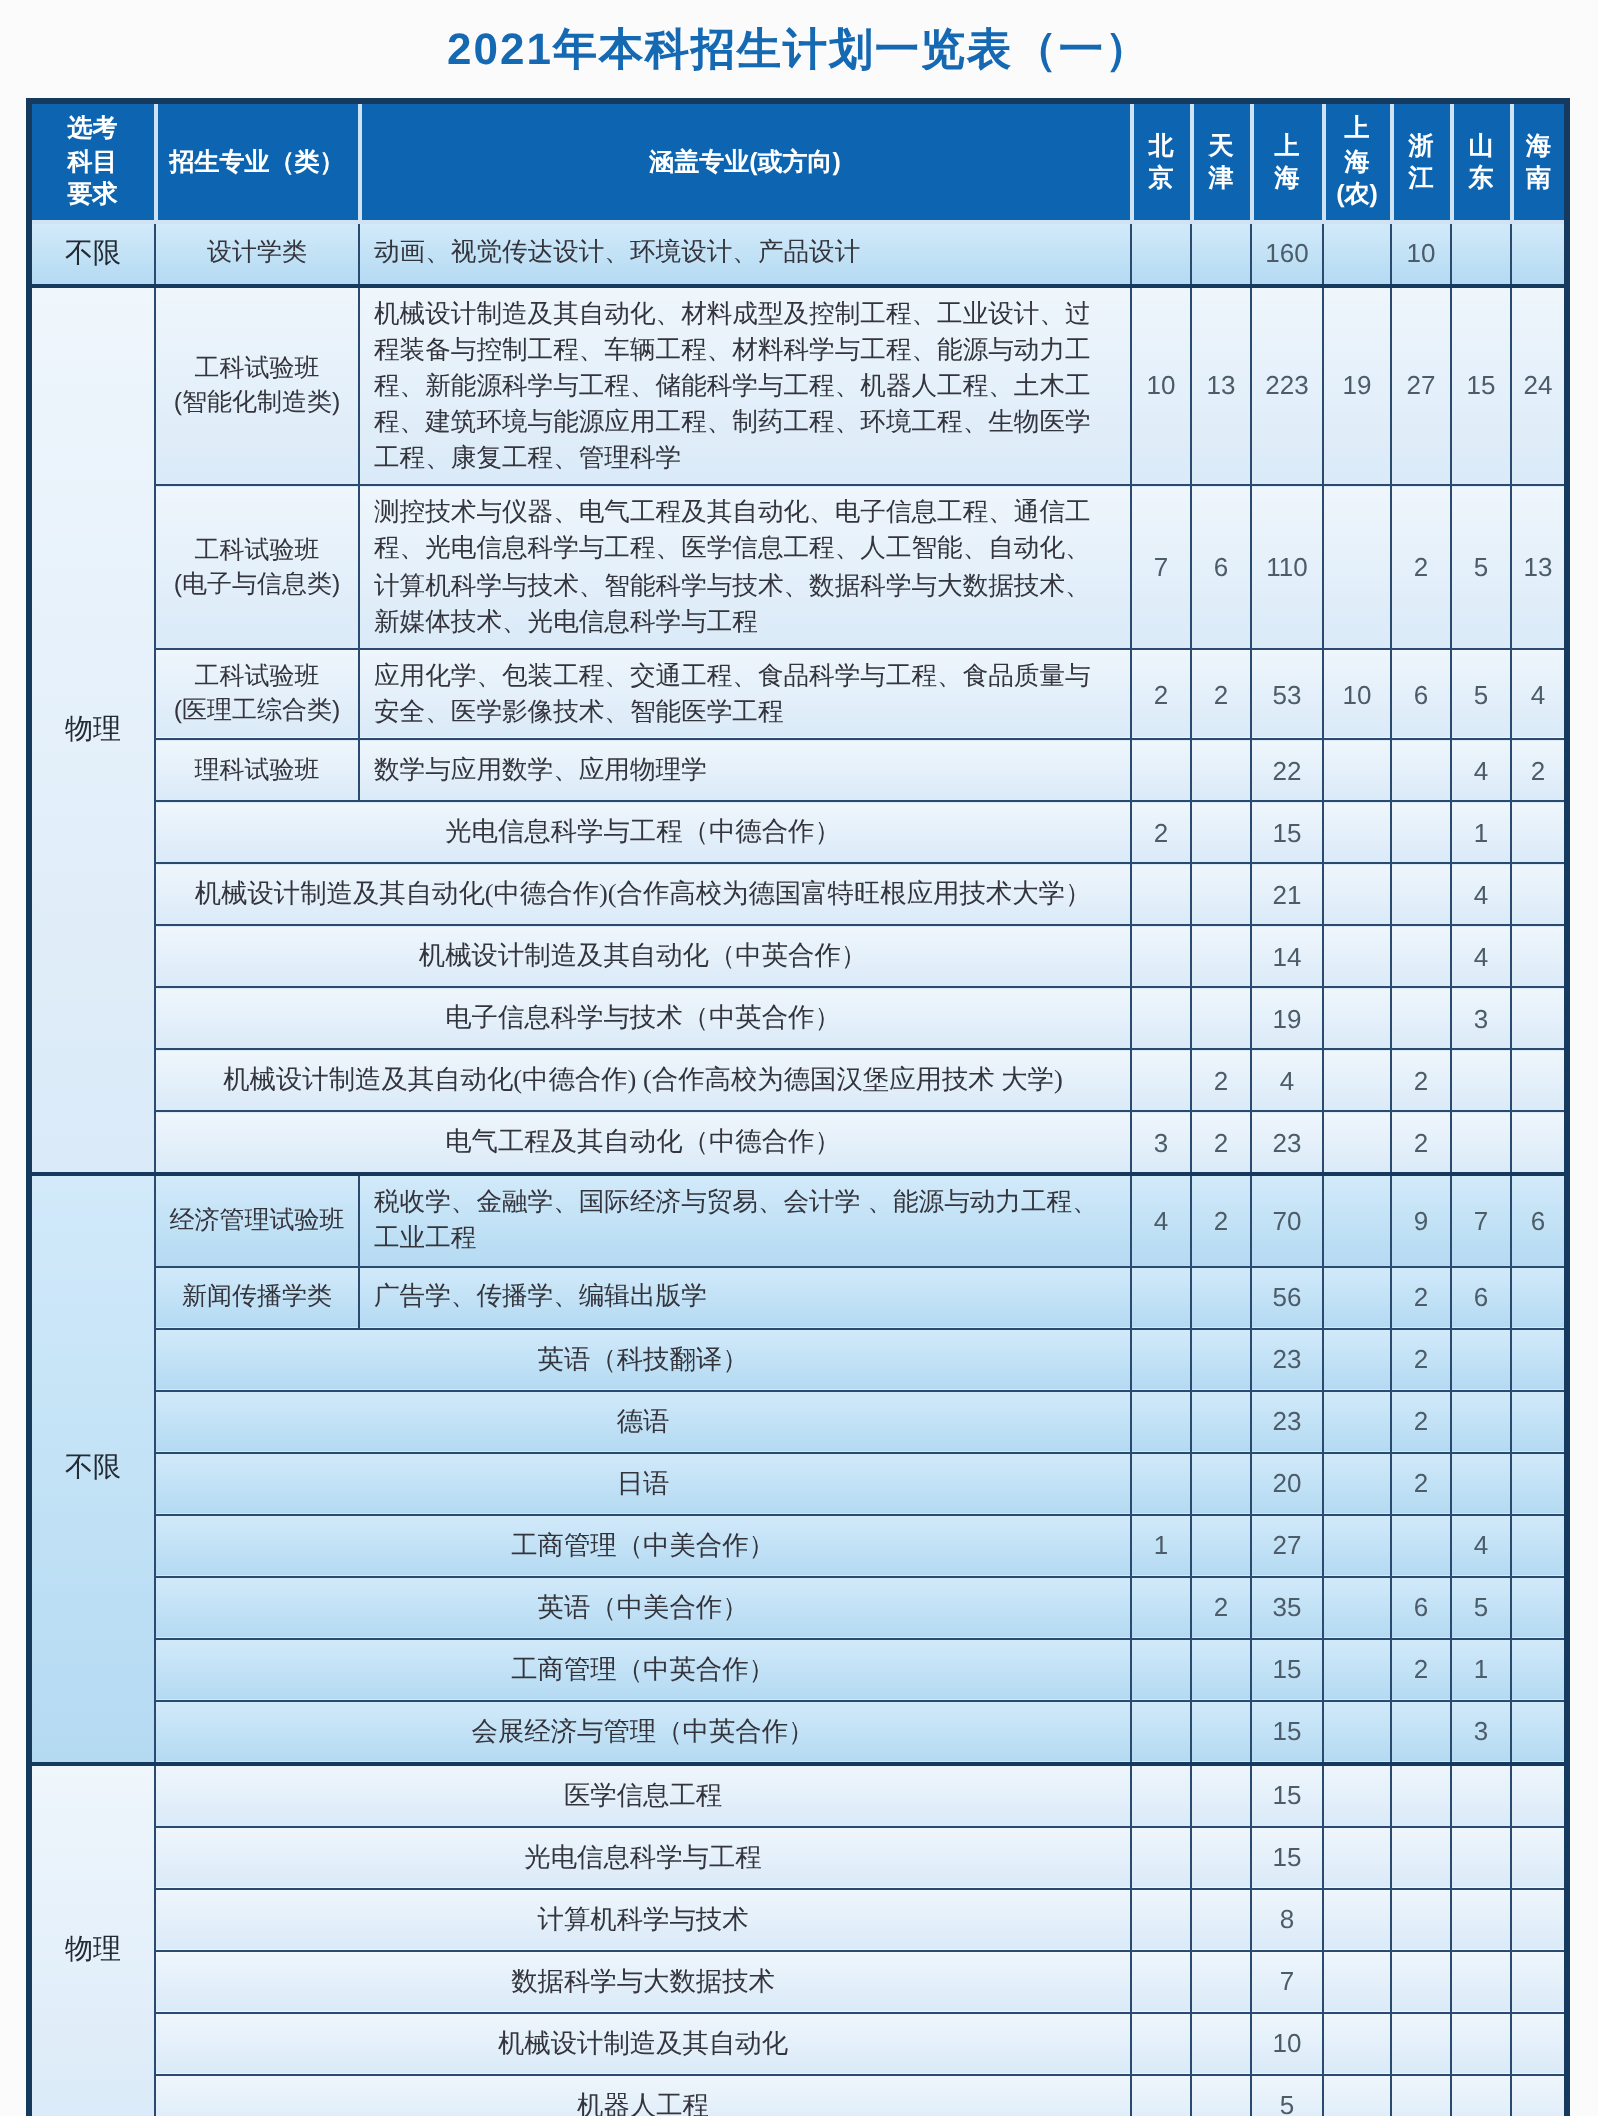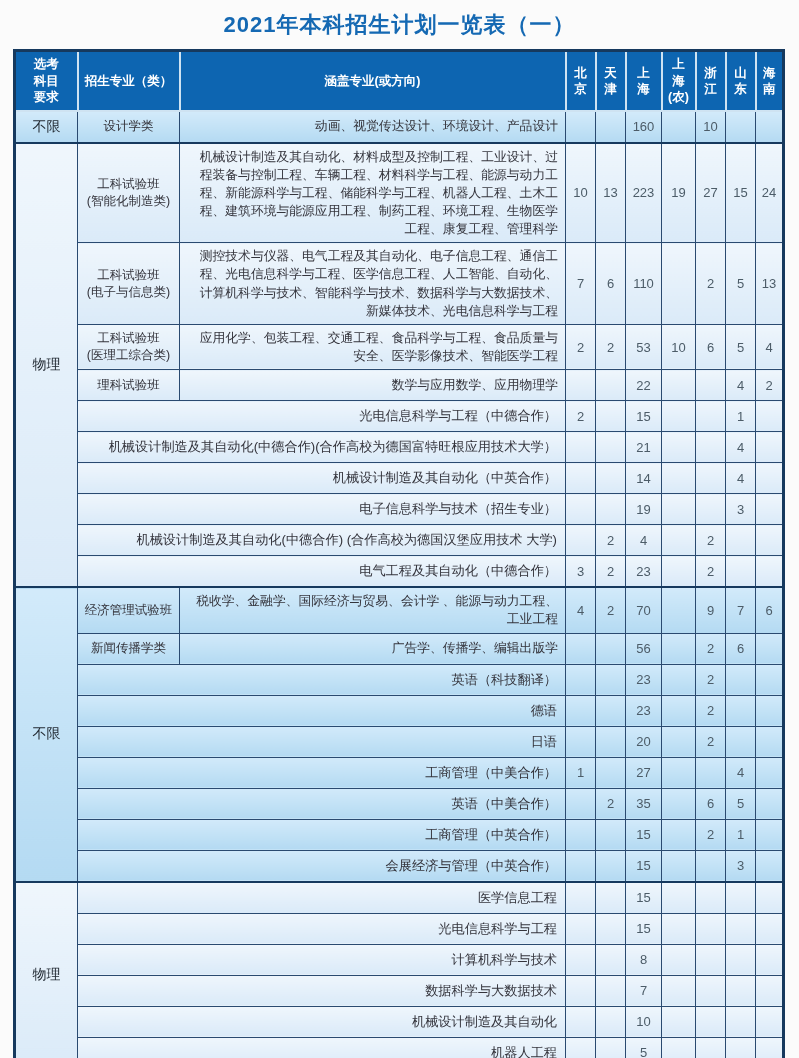--- a/index.html
+++ b/index.html
@@ -12,22 +12,22 @@
   thead th{background:#0d65b1;color:#ffffff;font-size:12.5px;font-weight:bold;
     border:2px solid #cfe3f2;padding:3px 1px;white-space:pre-line;line-height:1.3;
     vertical-align:middle;text-align:center;}
   tbody td{border:1px solid #2a4a70;font-size:13px;color:#34343c;
     vertical-align:middle;height:22px;padding:2px 4px;}
   tbody tr.group-start td{border-top:2.5px solid #16395e;}
   tr.dark td{background:linear-gradient(180deg,#d2eafa 0%,#b4daf2 100%);}
   tr.light td{background:linear-gradient(180deg,#eff6fc 0%,#daeaf8 100%);}
   td.req{text-align:center;font-size:14px;color:#222a33;margin-left:44px;}
   td.major{text-align:center;white-space:pre-line;font-size:12.5px;line-height:1.35;padding:3px 1px;margin-left:46px;}
-  td.coverage{text-align:right;font-size:12.8px;line-height:1.42;padding:4px 7px;}
-  td.merged{text-align:right;font-size:13.2px;padding:4px 8px;}
+  td.coverage{text-align:left;font-size:12.8px;line-height:1.42;padding:4px 7px;}
+  td.merged{text-align:center;font-size:13.2px;padding:4px 8px;font-family:Liberation Serif, serif;}
   td.num{text-align:center;font-size:13px;color:#4c5c68;padding:2px 0;}
 </style>
 </head>
 <body>
 
 <div class="page">
   <div class="title">2021年本科招生计划一览表（一）</div>
 
   <table>
     <colgroup>
@@ -151,21 +151,21 @@
           <td class="merged" colspan="2">机械设计制造及其自动化（中英合作）</td>
           <td class="num"></td>
           <td class="num"></td>
           <td class="num">14</td>
           <td class="num"></td>
           <td class="num"></td>
           <td class="num">4</td>
           <td class="num"></td>
         </tr>
         <tr class="light">
-          <td class="merged" colspan="2">电子信息科学与技术（招生专业）</td>
+          <td class="merged" colspan="2">电子信息科学与技术（中英合作）</td>
           <td class="num"></td>
           <td class="num"></td>
           <td class="num">19</td>
           <td class="num"></td>
           <td class="num"></td>
           <td class="num">3</td>
           <td class="num"></td>
         </tr>
         <tr class="light">
           <td class="merged" colspan="2">机械设计制造及其自动化(中德合作) (合作高校为德国汉堡应用技术 大学)</td>

